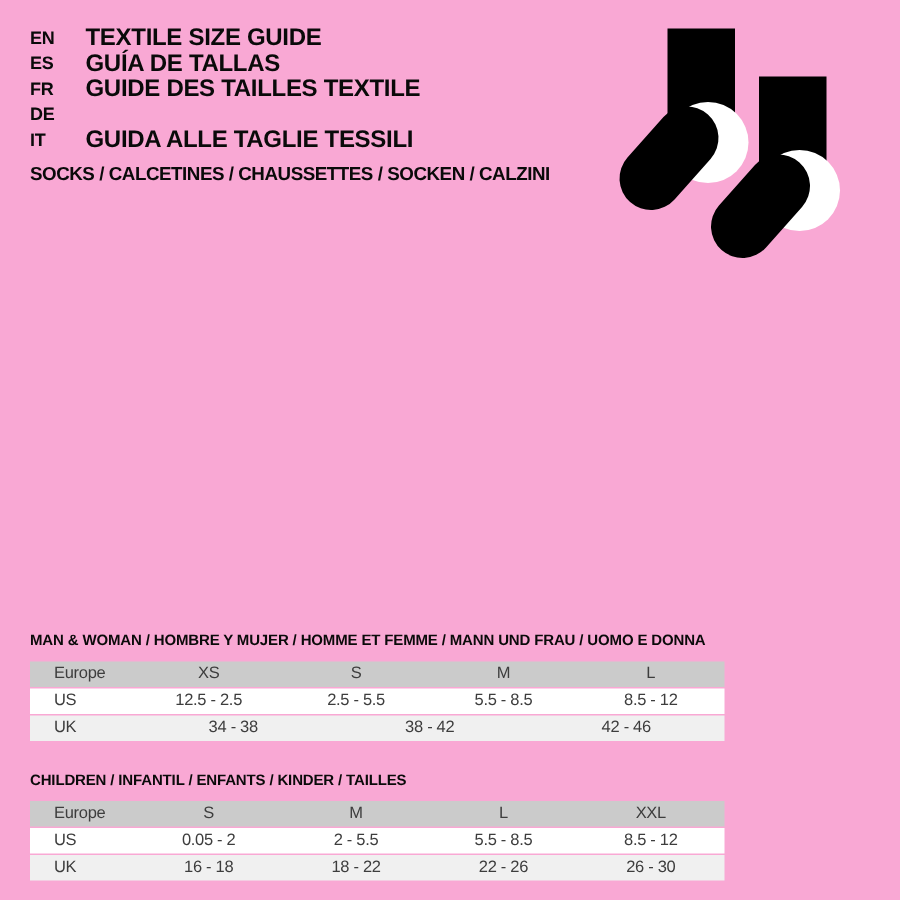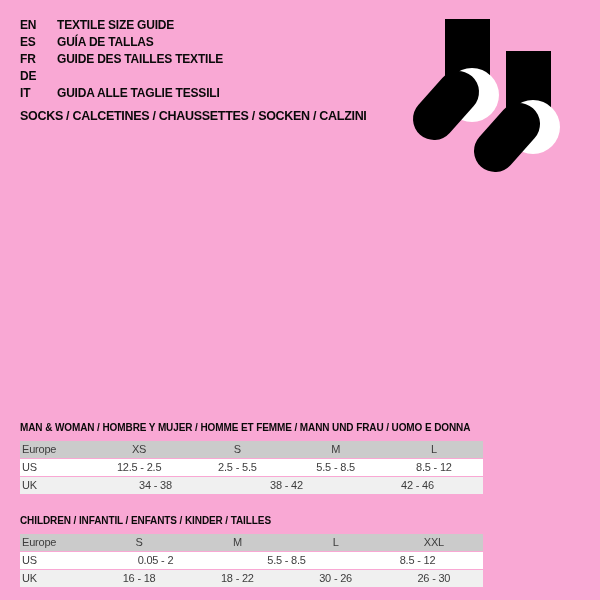--- a/index.html
+++ b/index.html
@@ -5,39 +5,39 @@
   html,body{margin:0;padding:0;background:#fff;}
   .page{
     position:relative;width:600px;height:600px;background:#f9a8d4;
     font-family:"Liberation Sans",sans-serif;overflow:hidden;
     -webkit-font-smoothing:antialiased;
   }
   
   .lang-block{position:absolute;left:20px;top:17px;}
   .lang-row{display:flex;height:17px;line-height:17px;}
   .lang-code{width:37px;font-size:12px;font-weight:bold;color:#0a0a0a;letter-spacing:-0.2px;}
-  .lang-label{font-size:12px;font-weight:bold;color:#0a0a0a;letter-spacing:-0.2px;white-space:nowrap;}
+  .lang-label{font-size:16px;font-weight:bold;color:#0a0a0a;letter-spacing:-0.2px;white-space:nowrap;}
   .product-line{
     position:absolute;left:20px;top:108px;height:17px;line-height:17px;
     font-size:12.5px;font-weight:bold;color:#0a0a0a;letter-spacing:-0.3px;white-space:nowrap;
   }
   
   .socks-icon{position:absolute;left:390px;top:0;width:200px;height:200px;}
   
   .table-block{position:absolute;left:20px;width:463px;}
   .tb-man{top:420px;}
   .tb-child{top:513px;}
   .table-title{
     height:19px;line-height:16px;font-size:10px;font-weight:bold;color:#0a0a0a;
     letter-spacing:-0.1px;white-space:nowrap;margin-bottom:2px;
   }
   .size-table{width:463px;}
   .t-row{display:flex;height:17px;line-height:17px;margin-bottom:1px;
          font-size:11px;color:#3d3d3d;letter-spacing:-0.2px;}
-  .t-row .c0{width:70px;padding-left:2px;box-sizing:border-box;text-align:left;}
+  .t-row .c0{width:70px;padding-left:16px;box-sizing:border-box;text-align:left;}
   .t-row .c{flex:1;text-align:center;}
   .t-head{background:#cbcbcb;}
   .t-plain{background:#ffffff;}
   .t-alt{background:#f0f0f0;}
 </style>
 </head>
 <body>
 
 <div class="page">
 
@@ -109,26 +109,27 @@
       <div class="t-row t-head">
         <span class="c0">Europe</span>
         <span class="c">S</span>
         <span class="c">M</span>
         <span class="c">L</span>
         <span class="c">XXL</span>
       </div>
       <div class="t-row t-plain">
         <span class="c0">US</span>
         <span class="c">0.05 - 2</span>
+        <span class="c">2 - 5.5</span>
         <span class="c">5.5 - 8.5</span>
         <span class="c">8.5 - 12</span>
       </div>
       <div class="t-row t-alt">
         <span class="c0">UK</span>
         <span class="c">16 - 18</span>
         <span class="c">18 - 22</span>
-        <span class="c">30 - 26</span>
+        <span class="c">22 - 26</span>
         <span class="c">26 - 30</span>
       </div>
     </div>
   </div>
 
 </div>
 
 </body></html>

